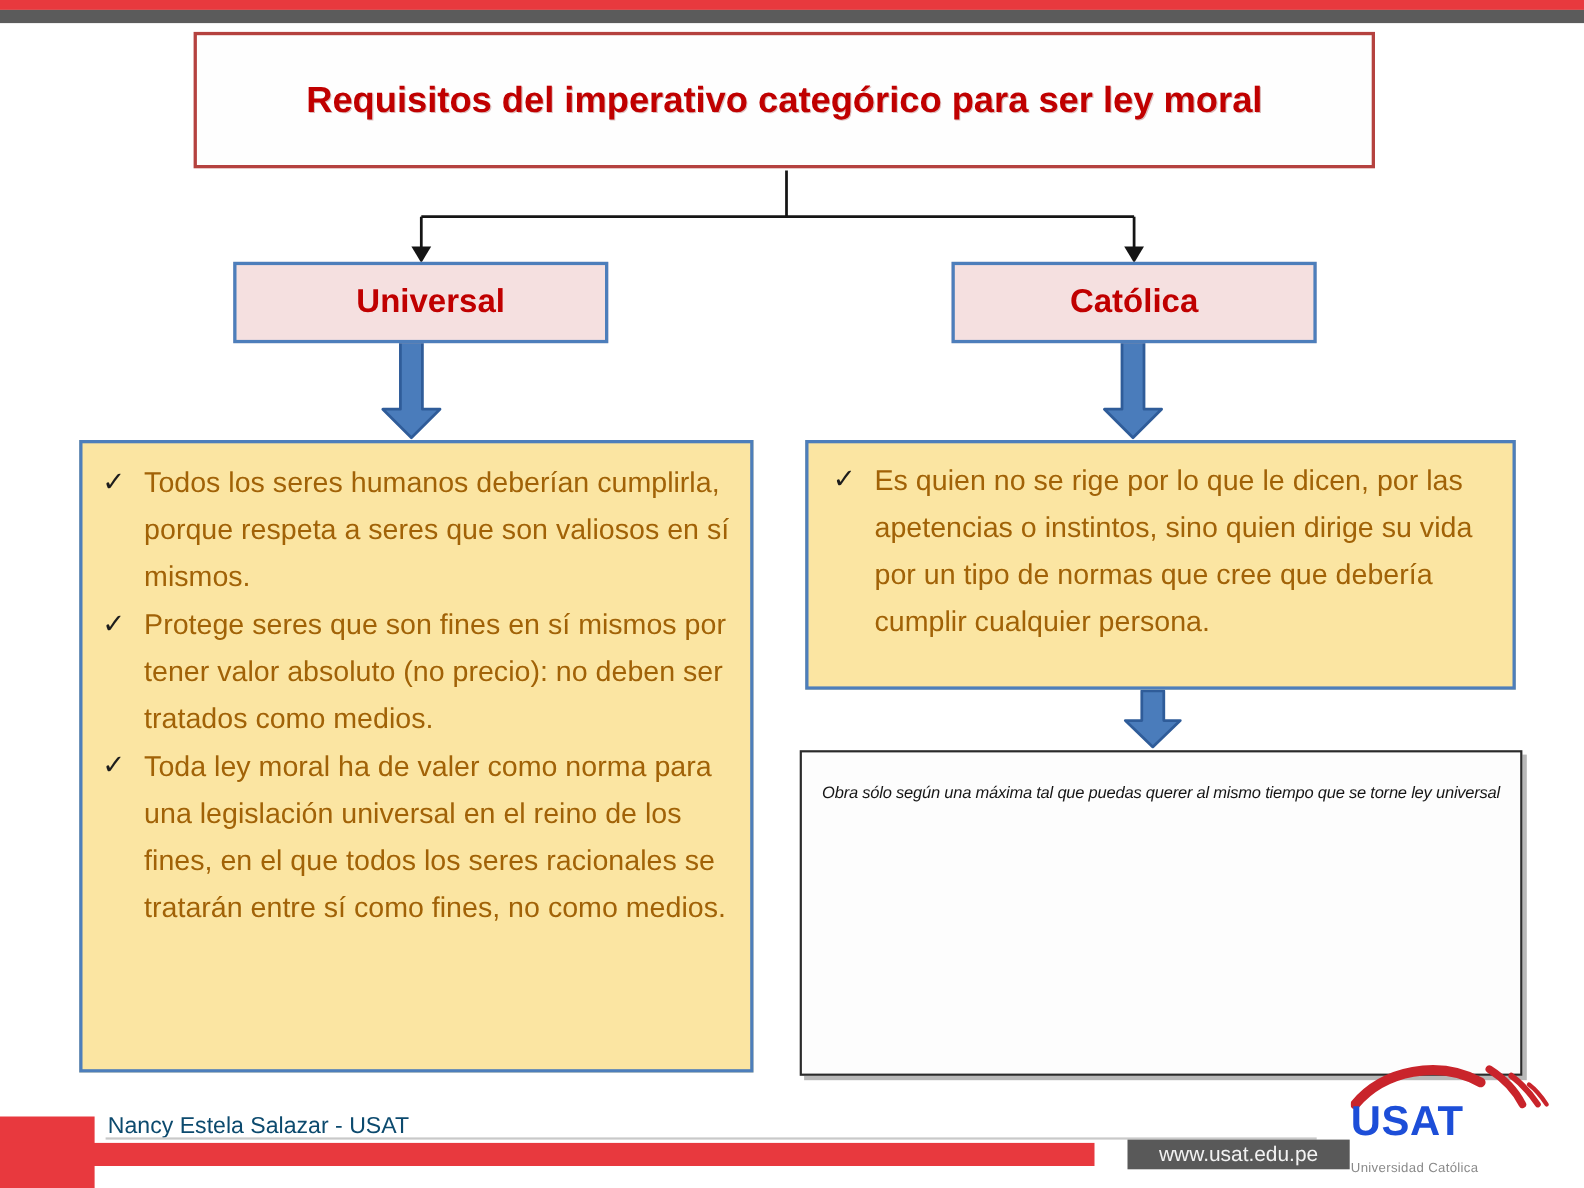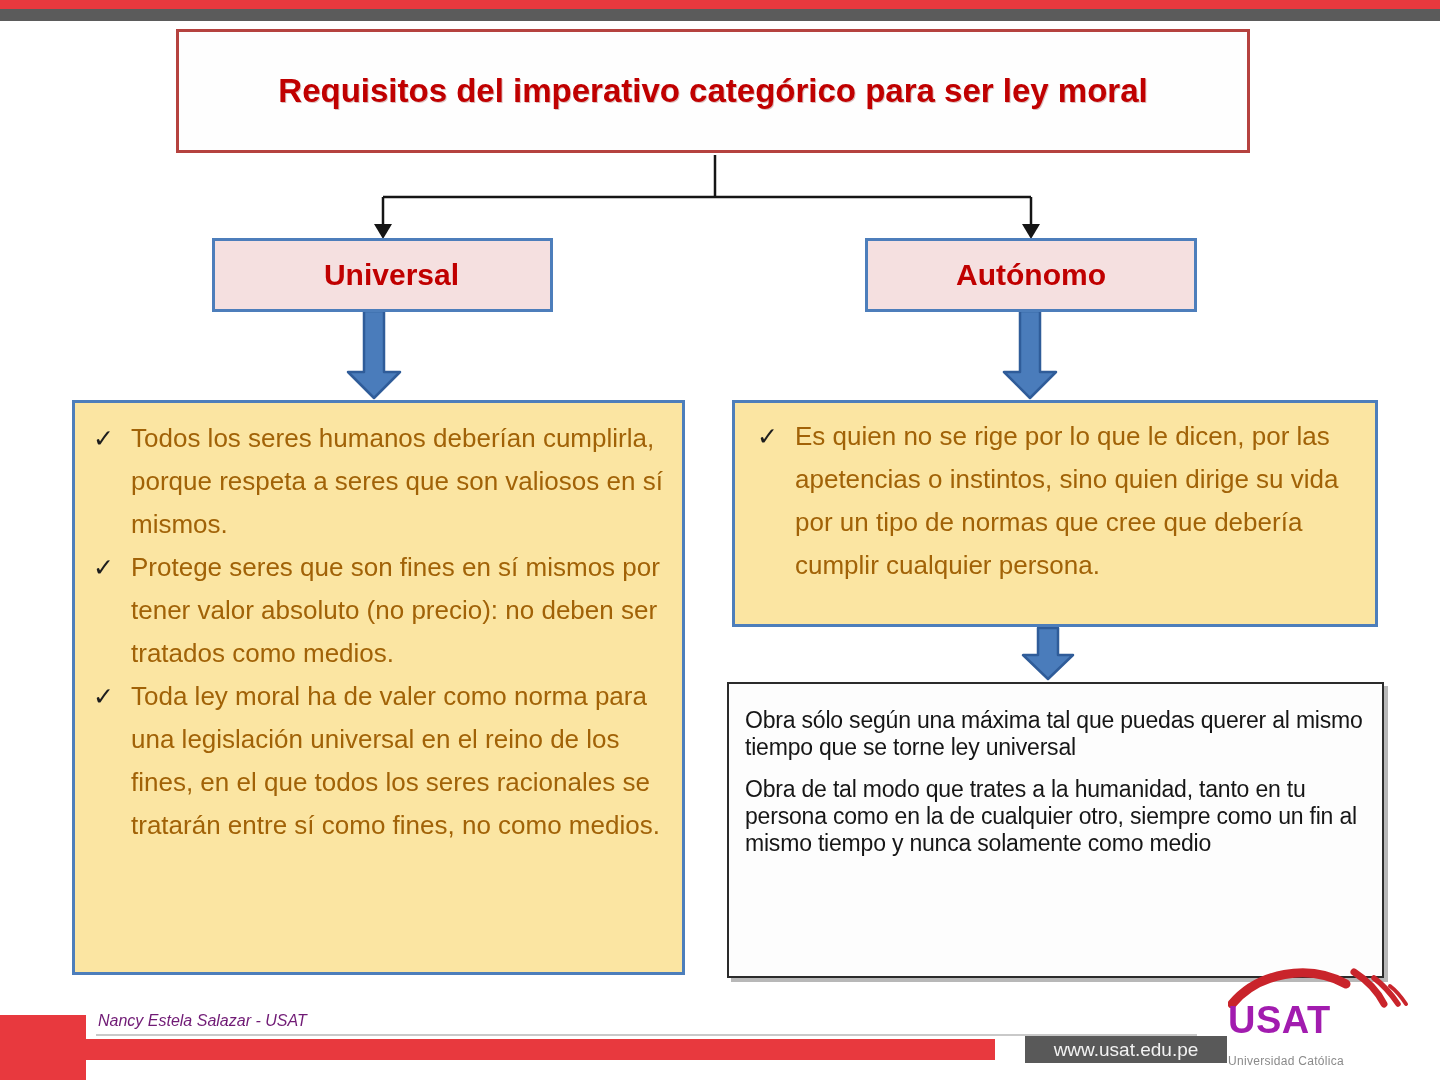--- a/index.html
+++ b/index.html
@@ -33,36 +33,36 @@
   .panel.left  { left:72px;  top:400px; width:613px; height:575px; padding:14px 18px 10px 18px; }
   .panel.right { left:732px; top:400px; width:646px; height:227px; padding:12px 18px 10px 22px; }
   .item { display:flex; align-items:flex-start; }
   .check { flex:0 0 38px; font-size:25px; line-height:43px; color:#1d1d1d; }
   .itext { flex:1; font-size:26px; line-height:43px; color:#a16207; }
 
   
   .maxims-box { position:absolute; left:727px; top:682px; width:657px; height:296px;
                 background:#FDFDFD; border:2px solid #2B2B2B; padding:8px 16px;
                 box-shadow:4px 4px 0 rgba(125,125,125,0.55); }
-  .maxim { font-size:23px; line-height:27px; letter-spacing:-0.2px;
-           text-align:left; color:#161616; margin:15px 0; }
+  .maxim { font-size:15px; font-style:italic; line-height:27px; letter-spacing:-0.2px;
+           text-align:center; color:#161616; margin:15px 0; }
 
   
   .footer-square { position:absolute; left:0; top:1015px; width:86px; height:65px; background:#E8393E; }
-  .footer-author { position:absolute; left:98px; top:1012px; font-size:16px; color:#701a75;font-style:italic; }
+  .footer-author { position:absolute; left:98px; top:1012px; font-size:21px; color:#0c4a6e; }
   .footer-line   { position:absolute; left:96px; top:1034px; width:1101px; height:2px; background:#C9C9C9; }
   .footer-redbar { position:absolute; left:0; top:1039px; width:995px; height:21px; background:#E8393E; }
   .footer-webbox { position:absolute; left:995px; top:1036px; width:202px; height:27px; background:#595959;
                    display:flex; align-items:center; justify-content:center;margin-left:30px; }
   .footer-web    { font-size:19px; color:#F2F2F2; }
 
   
   .logo { position:absolute; left:1228px; top:968px; width:185px; }
   .logo-arcs { display:block; width:182px; height:40px; }
-  .logo-acronym { font-size:38px; font-weight:700; color:#a21caf; line-height:32px; margin-top:-4px; letter-spacing:0.5px; }
+  .logo-acronym { font-size:38px; font-weight:700; color:#1d4ed8; line-height:32px; margin-top:-4px; letter-spacing:0.5px; }
   .logo-line1 { font-size:12px; color:#8A8A8A; margin-top:18px; letter-spacing:0.3px; }
   .logo-line2 { font-size:11px; color:#9C9C9C; margin-top:15px; letter-spacing:0.2px; }
 </style>
 </head>
 <body>
 
 <div class="canvas">
 
   <div class="topbar-red"></div>
   <div class="topbar-gray"></div>
@@ -84,21 +84,21 @@
       <polygon points="364,311 384,311 384,372 400,372 374,398 348,372 364,372"></polygon>
       <polygon points="1020,311 1040,311 1040,372 1056,372 1030,398 1004,372 1020,372"></polygon>
       <polygon points="1038,628 1058,628 1058,655 1073,655 1048,679 1023,655 1038,655"></polygon>
     </g>
   </svg>
 
   <div class="branch-box left">
     <span class="branch-label">Universal</span>
   </div>
   <div class="branch-box right">
-    <span class="branch-label">Autónomo</span>
+    <span class="branch-label">Católica</span>
   </div>
 
   <div class="panel left">
     <div class="item">
       <span class="check">✓</span>
       <span class="itext">Todos los seres humanos deberían cumplirla, porque respeta a seres que son valiosos en sí mismos.</span>
     </div>
     <div class="item">
       <span class="check">✓</span>
       <span class="itext">Protege seres que son fines en sí mismos por tener valor absoluto (no precio): no deben ser tratados como medios.</span>
@@ -111,21 +111,20 @@
 
   <div class="panel right">
     <div class="item">
       <span class="check">✓</span>
       <span class="itext">Es quien no se rige por lo que le dicen, por las apetencias o instintos, sino quien dirige su vida por un tipo de normas que cree que debería cumplir cualquier persona.</span>
     </div>
   </div>
 
   <div class="maxims-box">
     <p class="maxim">Obra sólo según una máxima tal que puedas querer al mismo tiempo que se torne ley universal</p>
-    <p class="maxim">Obra de tal modo que trates a la humanidad, tanto en tu persona como en la de cualquier otro, siempre como un fin al mismo tiempo y nunca solamente como medio</p>
   </div>
 
   <div class="footer-square"></div>
   <div class="footer-author">Nancy Estela Salazar - USAT</div>
   <div class="footer-line"></div>
   <div class="footer-redbar"></div>
   <div class="footer-webbox">
     <span class="footer-web">www.usat.edu.pe</span>
   </div>
 

